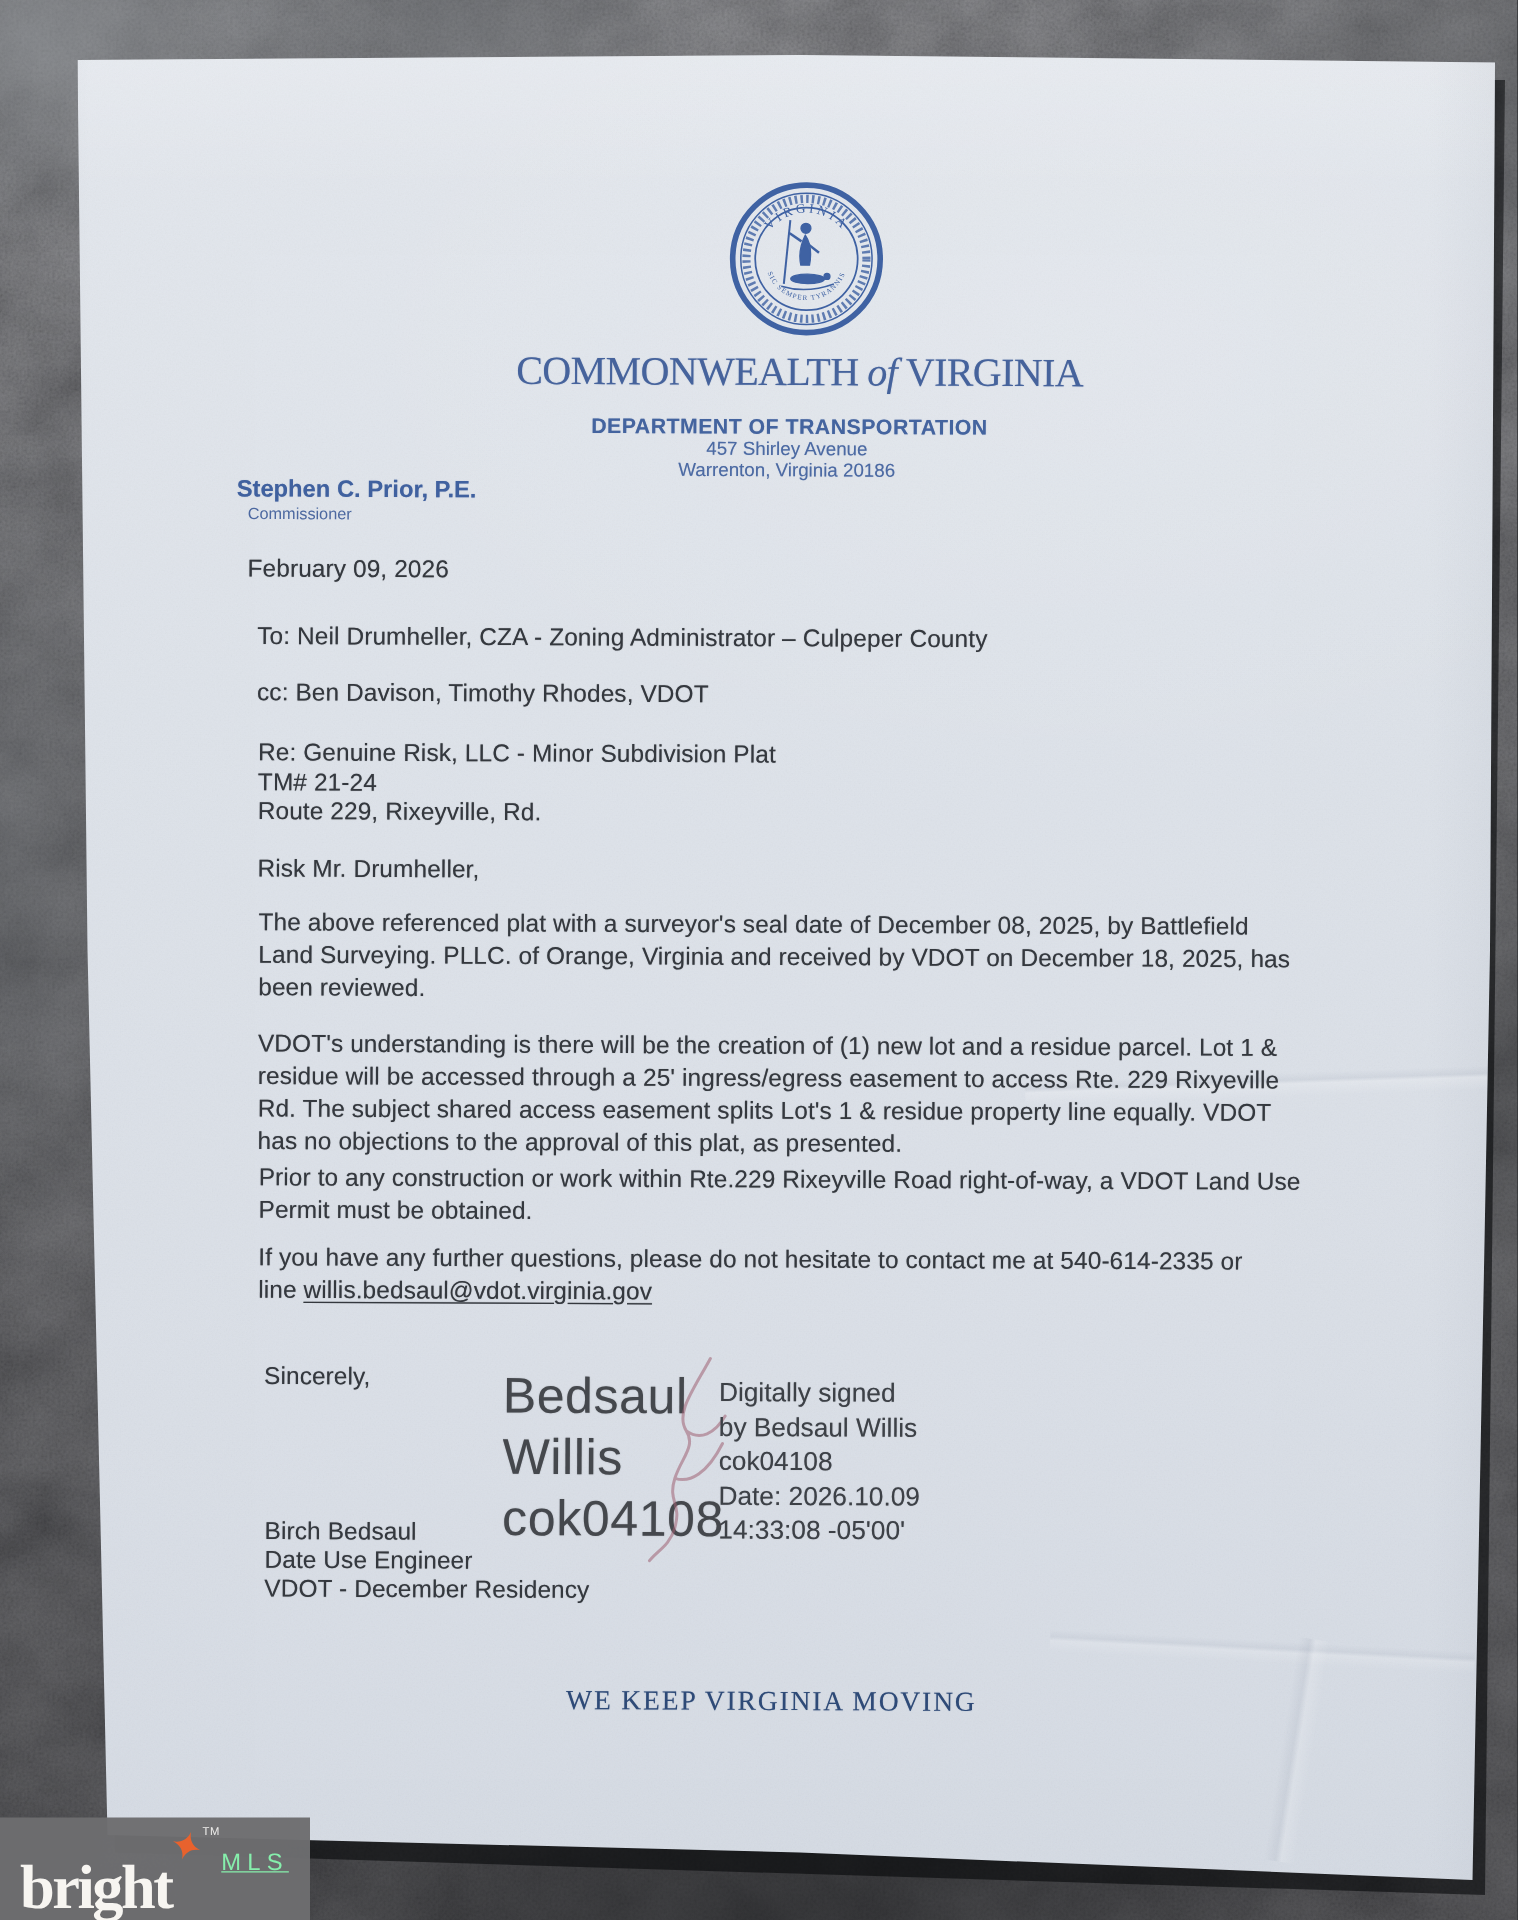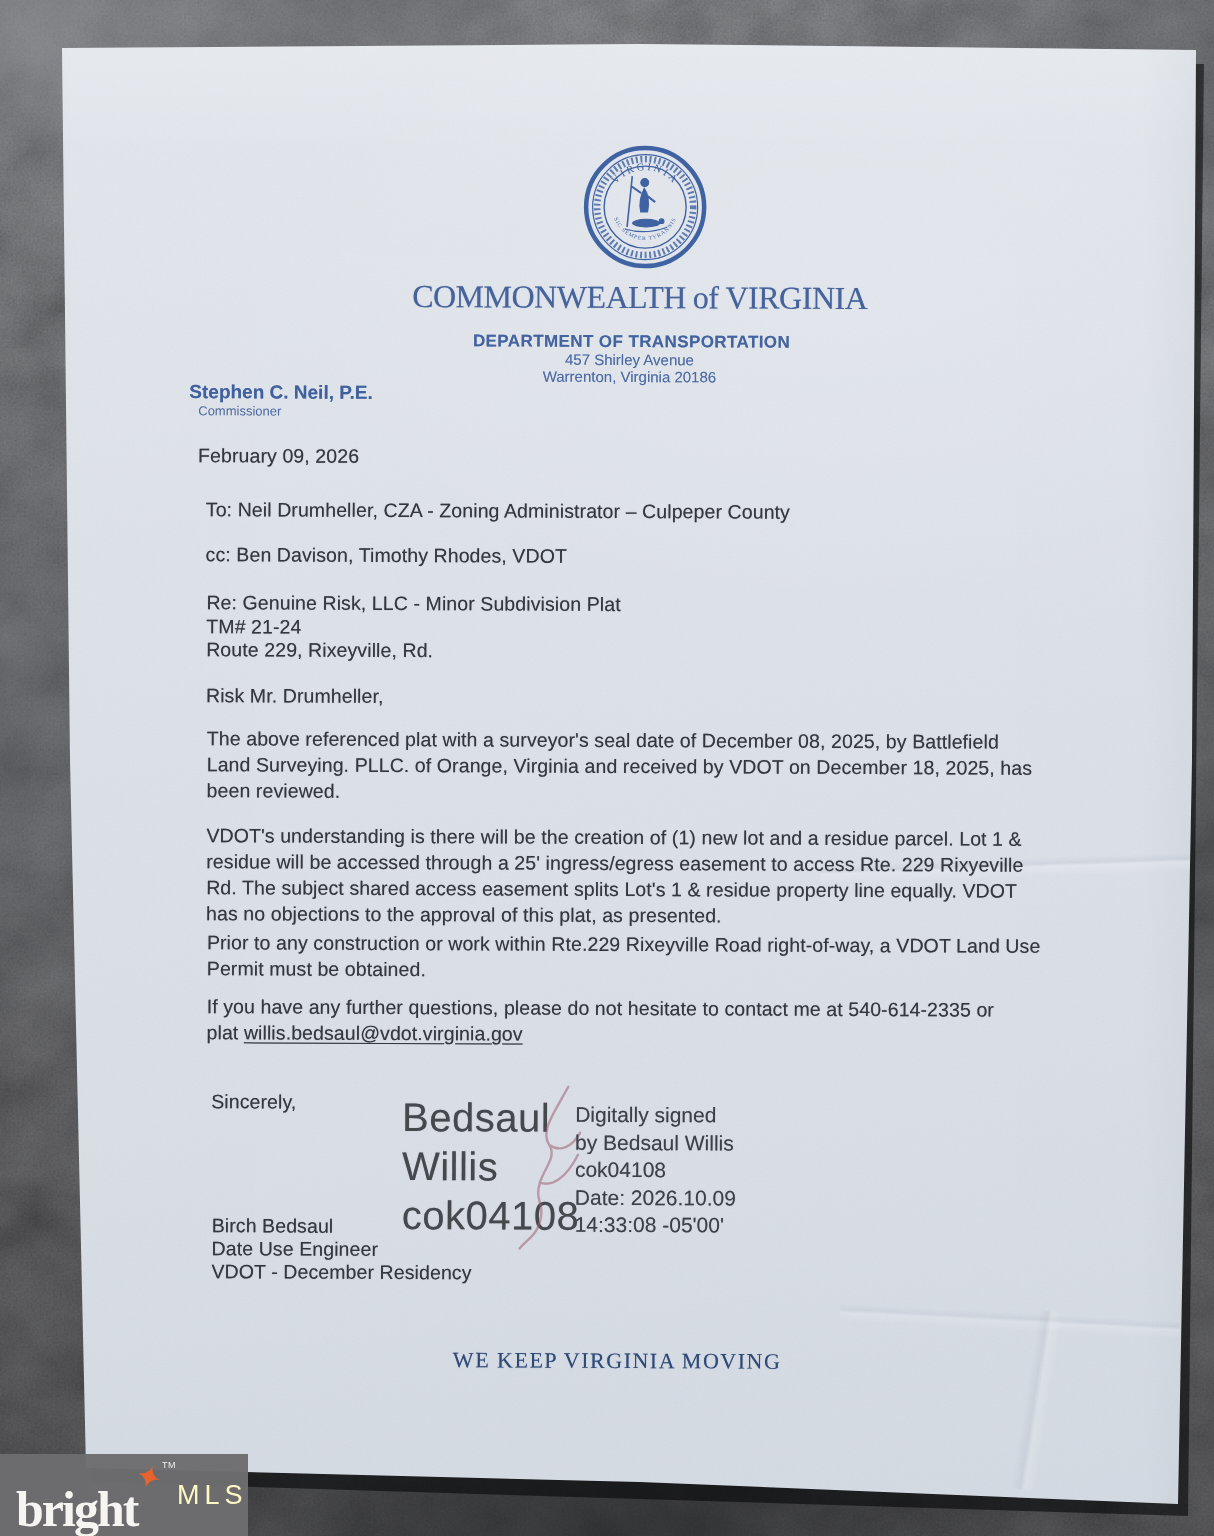--- a/index.html
+++ b/index.html
@@ -42,21 +42,21 @@
   
   .letter-content{position:absolute;inset:0;transform:rotate(.25deg);transform-origin:620px 700px;}
   .abs{position:absolute;}
   .pre{white-space:pre-line;}
   .body-text{font-size:19.5px;line-height:26px;color:var(--body-text,#34383e);
              letter-spacing:.1px;text-shadow:0 0 .7px rgba(52,56,62,.55);}
   .hdr-center{left:62px;width:1152px;text-align:center;}
   .seal-wrap{left:579px;top:143px;width:128px;height:128px;}
   .title{top:279px;font-family:"Liberation Serif",serif;font-size:32px;letter-spacing:-.5px;
          color:var(--header-blue,#46639c);text-shadow:0 0 .8px rgba(70,99,156,.5);}
-  .title .of{margin:0 7px;}
+  .title .of{font-style:italic;margin:0 7px;}
   .dept{left:62px;width:1136px;text-align:center;top:332px;font-weight:bold;font-size:17px;
         letter-spacing:.4px;color:#44649f;text-shadow:0 0 .6px rgba(68,100,159,.5);}
   .addr{left:62px;width:1132px;text-align:center;top:351px;font-size:15px;line-height:17px;
         color:#4c6aa3;text-shadow:0 0 .6px rgba(76,106,163,.45);}
   .commish-name{left:188px;top:383px;font-weight:bold;font-size:19px;color:#40619f;
         text-shadow:0 0 .6px rgba(64,97,159,.5);}
   .commish-title{left:197px;top:405px;font-size:13px;color:#4c68a0;}
   .email{text-decoration:underline;text-underline-offset:3px;}
   .sig-big{left:404px;top:1094px;font-size:40px;line-height:49px;letter-spacing:.5px;
         color:#45484d;text-shadow:0 0 1px rgba(69,72,77,.4);}
@@ -67,21 +67,21 @@
         font-size:22px;letter-spacing:1.5px;color:var(--motto-navy,#2e4a77);
         text-shadow:0 0 .7px rgba(46,74,119,.5);}
 
   
   .watermark{position:absolute;left:0;top:1454px;width:248px;height:82px;
         background:rgba(109,109,111,.97);}
   .wm-bright{position:absolute;left:16px;top:2px;font-family:"Liberation Serif",serif;
         font-weight:bold;font-size:50px;letter-spacing:-2px;color:#f7f5f1;margin-top:24px;}
   .wm-star{position:absolute;left:137px;top:11px;transform:rotate(18deg);}
   .wm-tm{position:absolute;left:162px;top:6px;font-size:9px;letter-spacing:.5px;color:#efeeec;}
-  .wm-mls{position:absolute;left:177px;top:26px;font-size:27px;letter-spacing:5px;color:#fef9c3;}
+  .wm-mls{position:absolute;left:177px;top:26px;font-size:19px;letter-spacing:5px;color:#86efac;text-decoration:underline;}
 </style>
 </head>
 <body>
 
 <div class="scene">
 
   <div class="asphalt">
     <svg width="1214" height="1536">
       <filter id="asphCoarse" x="0" y="0" width="100%" height="100%">
         <feTurbulence type="fractalNoise" baseFrequency="0.012 0.015" numOctaves="4" seed="11"></feTurbulence>
@@ -156,41 +156,41 @@
           </g>
         </svg>
       </div>
 
       <div class="abs hdr-center title">
         <span>COMMONWEALTH</span><span class="of">of</span><span>VIRGINIA</span>
       </div>
       <div class="abs dept">DEPARTMENT OF TRANSPORTATION</div>
       <div class="abs addr pre">457 Shirley Avenue
 Warrenton, Virginia 20186</div>
-      <div class="abs commish-name">Stephen C. Neil, P.E.</div>
+      <div class="abs commish-name">Stephen C. Prior, P.E.</div>
       <div class="abs commish-title">Commissioner</div>
 
       <div class="abs body-text" style="left:197px;top:444px">February 09, 2026</div>
       <div class="abs body-text" style="left:205px;top:498px">To: Neil Drumheller, CZA - Zoning Administrator – Culpeper County</div>
       <div class="abs body-text" style="left:205px;top:543px">cc: Ben Davison, Timothy Rhodes, VDOT</div>
       <div class="abs body-text pre" style="left:206px;top:593px;line-height:23.5px">Re: Genuine Risk, LLC - Minor Subdivision Plat
 TM# 21-24
 Route 229, Rixeyville, Rd.</div>
       <div class="abs body-text" style="left:206px;top:684px">Risk Mr. Drumheller,</div>
       <div class="abs body-text pre" style="left:207px;top:727px">The above referenced plat with a surveyor's seal date of December 08, 2025, by Battlefield
 Land Surveying. PLLC. of Orange, Virginia and received by VDOT on December 18, 2025, has
 been reviewed.</div>
       <div class="abs body-text pre" style="left:207px;top:824px">VDOT's understanding is there will be the creation of (1) new lot and a residue parcel. Lot 1 &amp;
 residue will be accessed through a 25' ingress/egress easement to access Rte. 229 Rixyeville
 Rd.  The subject shared access easement splits Lot's 1 &amp; residue property line equally.  VDOT
 has no objections to the approval of this plat, as presented.</div>
       <div class="abs body-text pre" style="left:208px;top:931px">Prior to any construction or work within Rte.229 Rixeyville Road right-of-way, a VDOT Land Use
 Permit must be obtained.</div>
       <div class="abs body-text" style="left:208px;top:995px">If you have any further questions, please do not hesitate to contact me at 540-614-2335 or</div>
-      <div class="abs body-text" style="left:208px;top:1021px"><span>plat </span><span class="email">willis.bedsaul@vdot.virginia.gov</span></div>
+      <div class="abs body-text" style="left:208px;top:1021px"><span>line </span><span class="email">willis.bedsaul@vdot.virginia.gov</span></div>
       <div class="abs body-text" style="left:213px;top:1090px">Sincerely,</div>
 
       <div class="abs sig-big pre">Bedsaul
 Willis
 cok04108</div>
       <div class="abs flourish">
         <svg width="70" height="175" viewBox="0 0 70 175">
           <path d="M52,4 C38,30 24,48 33,62 C41,74 29,84 24,100 C18,119 30,120 24,140 C20,154 10,158 4,166 M24,100 C36,104 50,96 62,72 M33,62 C44,70 56,64 64,50" fill="none" stroke="rgba(158,96,115,0.55)" stroke-width="2.4" stroke-linecap="round"></path>
         </svg>
       </div>

